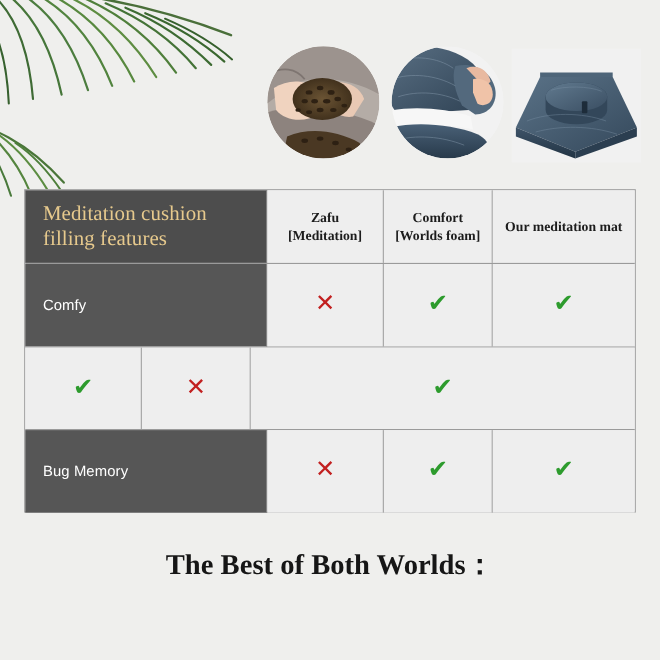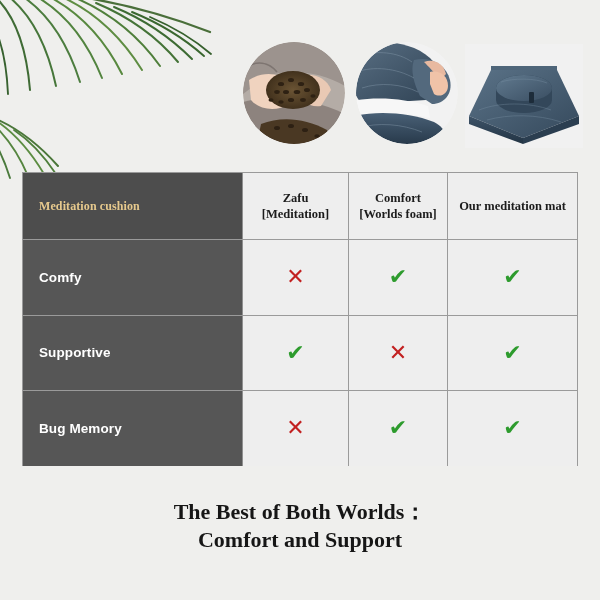--- a/index.html
+++ b/index.html
@@ -80,29 +80,29 @@
     display: flex;
     align-items: center;
     padding-left: 16px;
     border-right: 1px solid #8f8f8f;
   }
   .cell-label.header {
     background: #4d4d4d;
   }
   .title-text {
     font-family: "Liberation Serif", serif;
-    font-weight: bold;
-    font-size: 12px;
+    font-weight: normal;
+    font-size: 19px;
     line-height: 1.22;
     color: #e6c98d;
     letter-spacing: 0.1px;
   }
   .feature-text {
     font-family: "Liberation Sans", sans-serif;
-    font-weight: bold;
+    font-weight: normal;
     font-size: 13.5px;
     color: #ffffff;
     letter-spacing: 0.1px;
   }
 
   .cell-col {
     box-sizing: border-box;
     background: #eeeeee;
     display: flex;
     align-items: center;
@@ -133,21 +133,21 @@
 
   
   .headline {
     position: absolute;
     left: 0;
     top: 498px;
     width: 600px;
     text-align: center;
     font-family: "Liberation Serif", serif;
     font-weight: bold;
-    font-size: 22px;
+    font-size: 26px;
     line-height: 1.25;
     color: #161616;
   }
   .headline .l2 { display: block; }
 </style>
 </head>
 <body>
 
 <div id="page">
 
@@ -298,20 +298,21 @@
       </svg>
     </div>
   </div>
 
   <div class="table">
 
     <div class="trow header-row">
       <div class="cell-label header">
         <div class="title-text">
           <span>Meditation cushion</span><br>
+          <span>filling features</span>
         </div>
       </div>
       <div class="cell-col col-1">
         <div class="colhead">
           <span>Zafu</span><br>
           <span>[Meditation]</span>
         </div>
       </div>
       <div class="cell-col col-2">
         <div class="colhead">
@@ -335,23 +336,20 @@
       </div>
       <div class="cell-col col-2">
         <span class="mark yes">✔</span>
       </div>
       <div class="cell-col col-3">
         <span class="mark yes">✔</span>
       </div>
     </div>
 
     <div class="trow data-row">
-      <div class="cell-label">
-        <span class="feature-text">Supportive</span>
-      </div>
       <div class="cell-col col-1">
         <span class="mark yes">✔</span>
       </div>
       <div class="cell-col col-2">
         <span class="mark no">✕</span>
       </div>
       <div class="cell-col col-3">
         <span class="mark yes">✔</span>
       </div>
     </div>
@@ -367,16 +365,15 @@
         <span class="mark yes">✔</span>
       </div>
       <div class="cell-col col-3">
         <span class="mark yes">✔</span>
       </div>
     </div>
   </div>
 
   <div class="headline">
     <span>The Best of Both Worlds：</span>
-    <span class="l2">Comfort and Support</span>
   </div>
 
 </div>
 
 </body></html>

